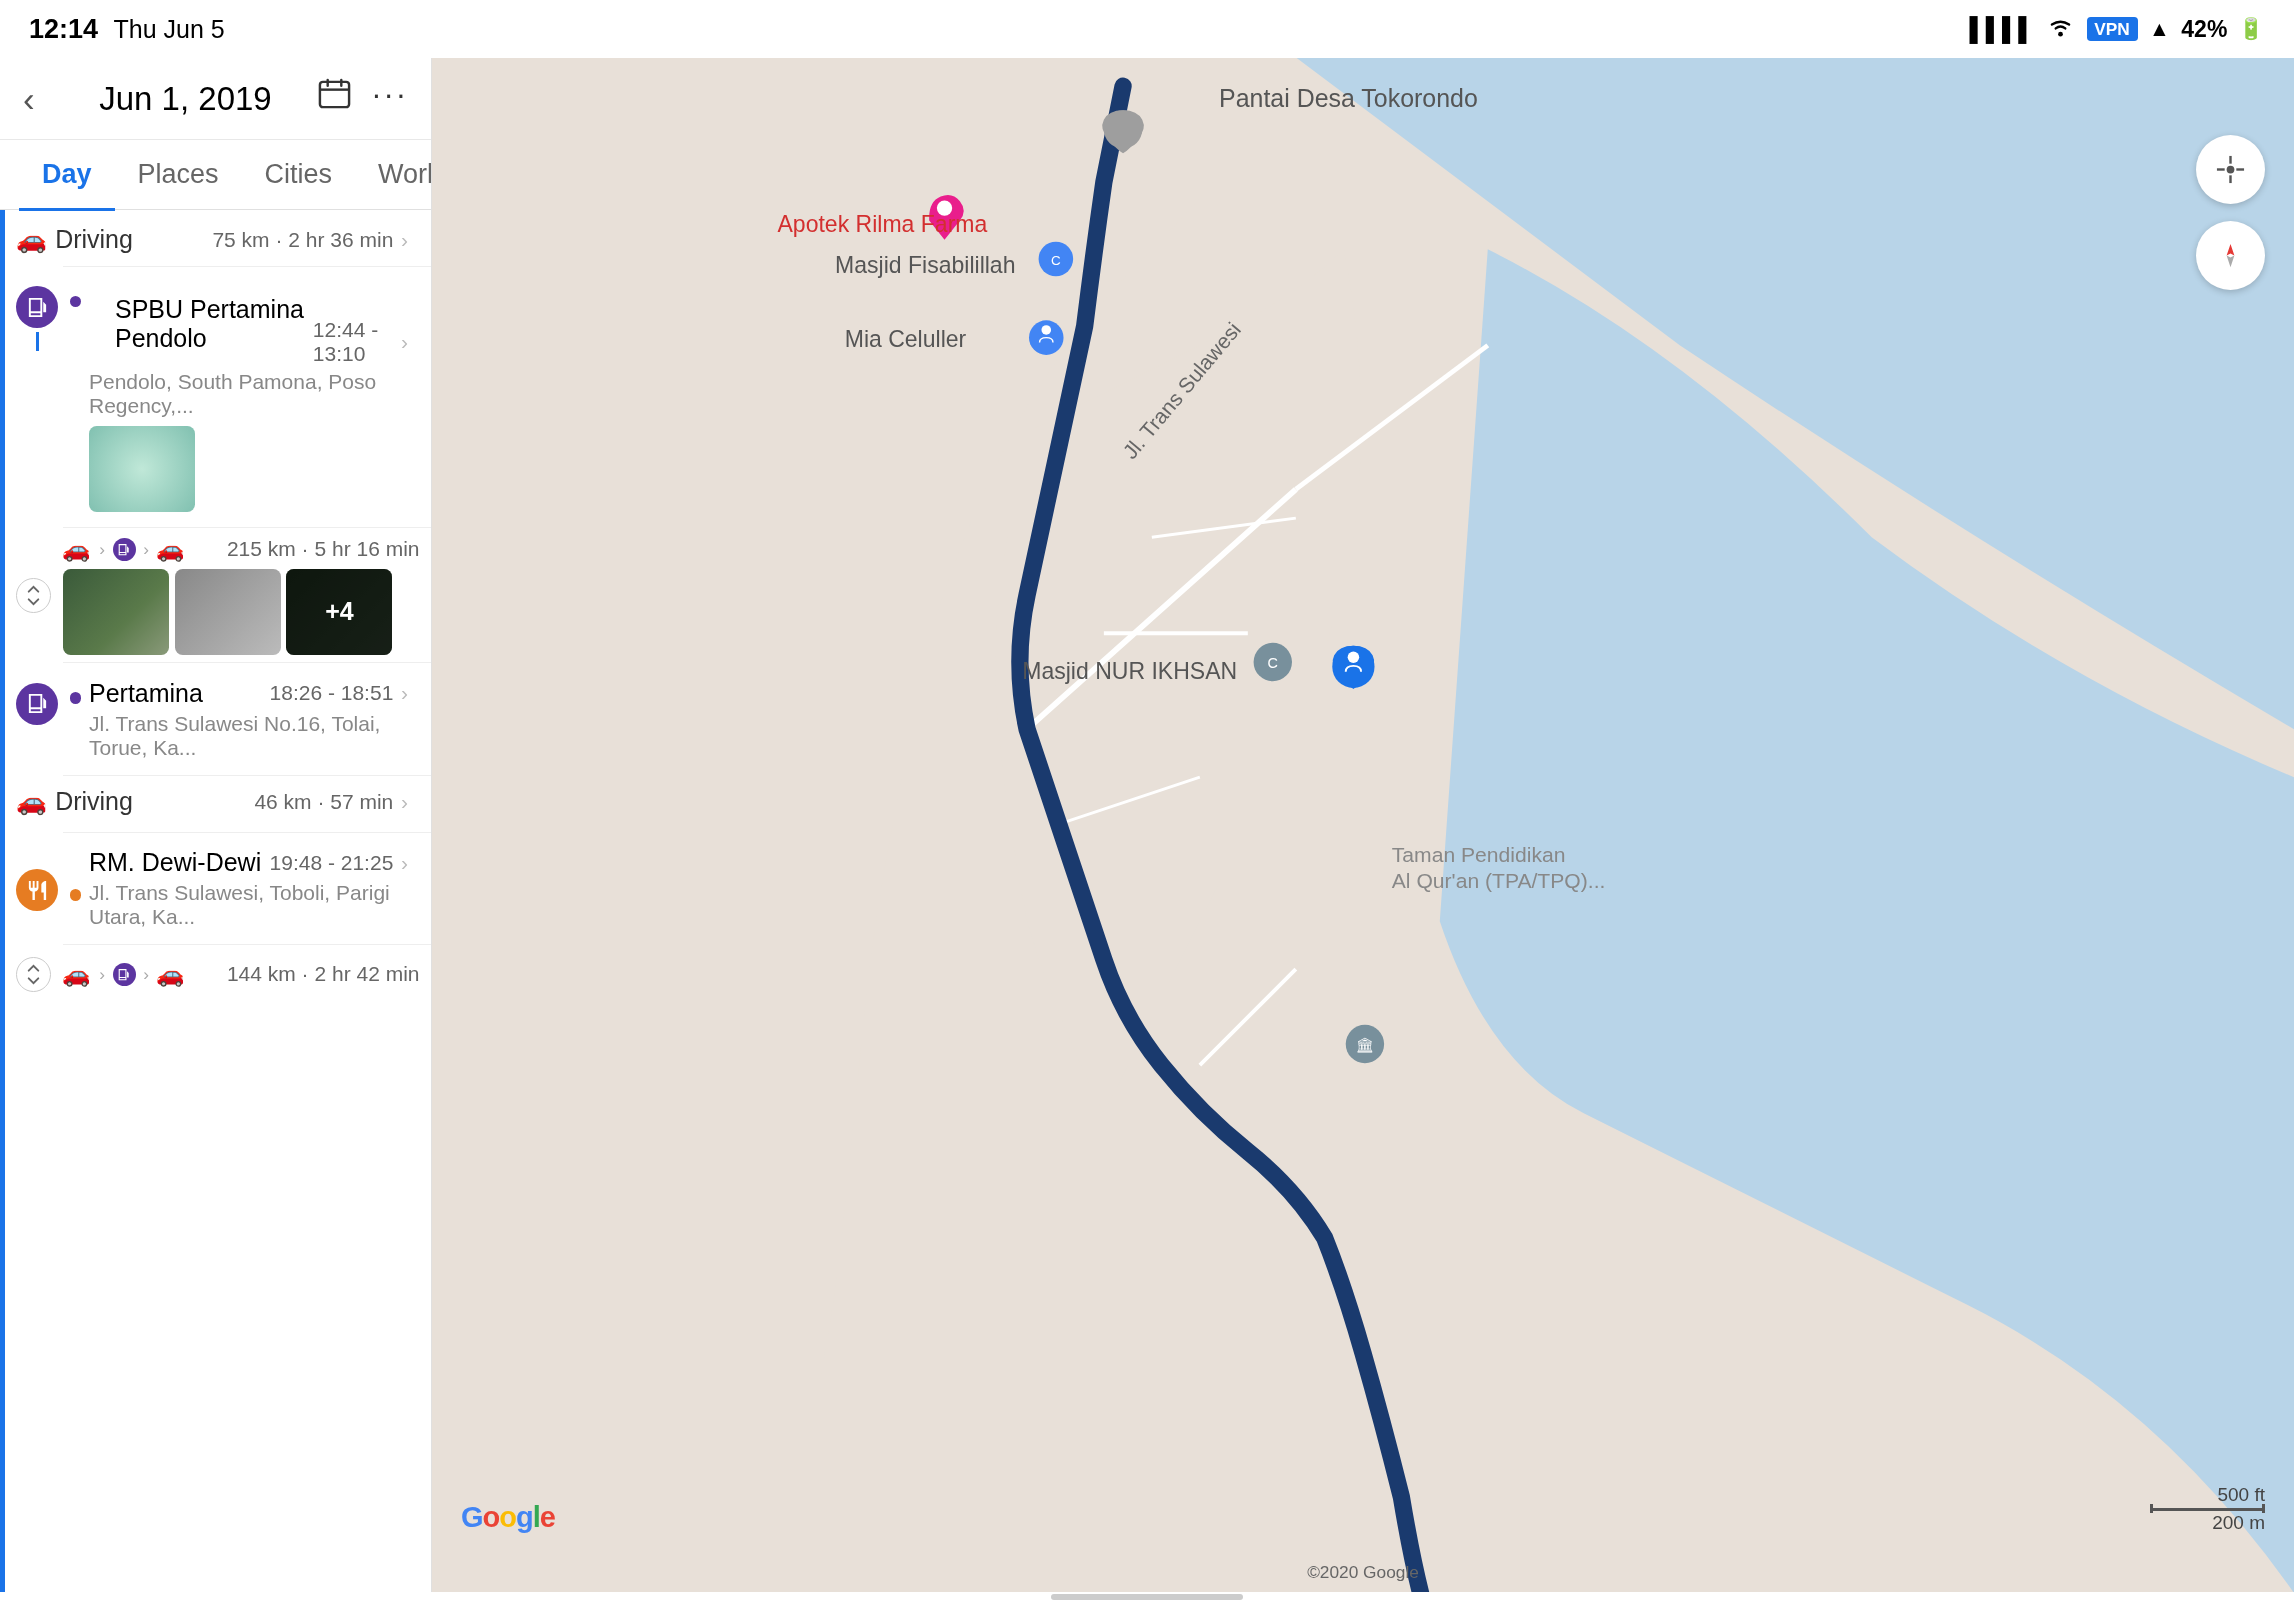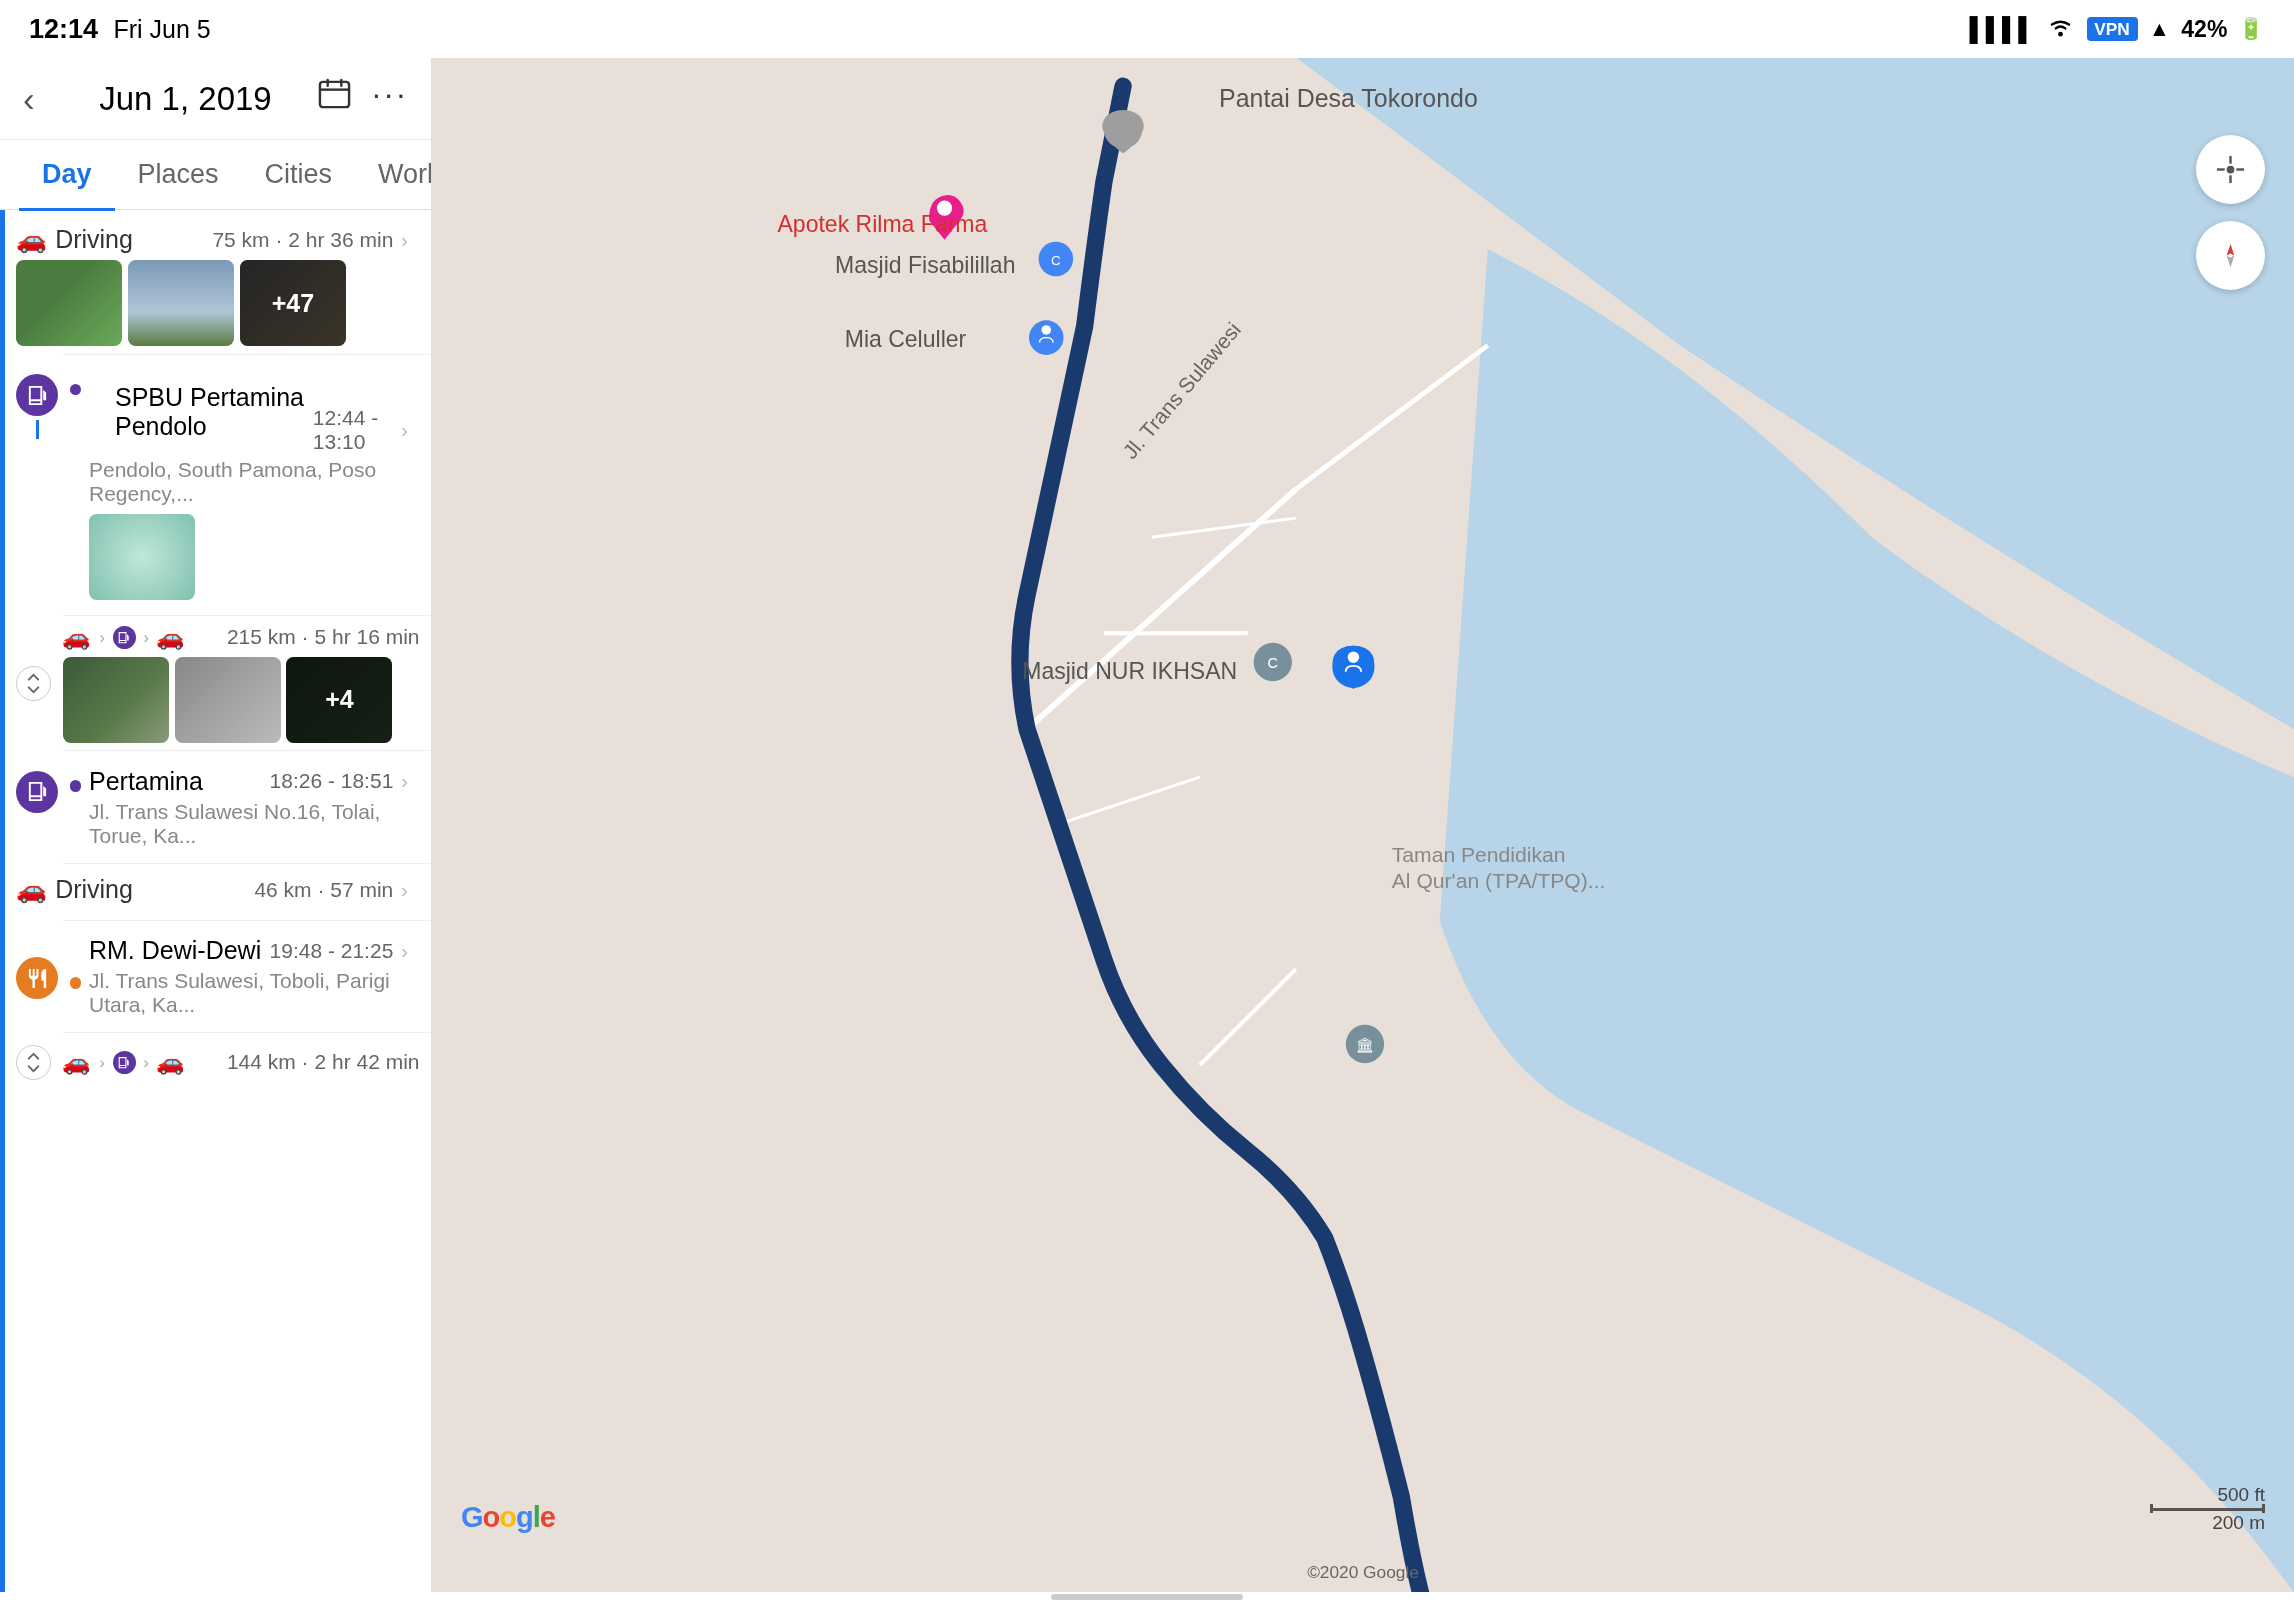--- a/index.html
+++ b/index.html
@@ -265,21 +265,21 @@
       display: flex;
       flex: 1;
       overflow: hidden;
     }
   </style>
 </head>
 <body>
 
 <div class="status-bar">
   <span>12:14</span>
-  <span style="margin-left:15.4px;font-weight:400;font-size:25px;">Fri Jun 5</span>
+  <span style="margin-left:15.4px;font-weight:400;font-size:25px;">Thu Jun 5</span>
   <div class="icons">
     <span>▌▌▌▌</span>
     <span>
       <svg width="29" height="21" viewBox="0 0 30 22">
           <path d="M15 18 Q15 18 15 18" stroke="#000" stroke-width="3" fill="none"></path>
           <path d="M10 13 Q15 9 20 13" stroke="#000" stroke-width="2.5" fill="none" stroke-linecap="round"></path>
           <path d="M6 9 Q15 3 24 9" stroke="#000" stroke-width="2.5" fill="none" stroke-linecap="round"></path>
           <circle cx="15" cy="19" r="2.5" fill="#000"></circle>
         </svg>
     </span>
@@ -326,27 +326,20 @@
             <div class="timeline-row-header">
               <div class="driving-icon-row">
                 <span style="font-size:25px;">🚗</span>
                 <span style="font-size:25px;color:#333;">Driving</span>
               </div>
               <div style="display:flex;align-items:center;gap:7.7px;">
                 <span style="font-size:21px;color:#666;">75 km · 2 hr 36 min</span>
                 <span style="font-size:21px;color:#bbb;">›</span>
               </div>
             </div>
-            <div class="photo-strip">
-              <div class="photo-thumb photo-green"></div>
-              <div class="photo-thumb photo-sky"></div>
-              <div class="photo-thumb photo-dark">
-                <div class="overlay">+47</div>
-              </div>
-            </div>
           </div>
         </div>
 
         <div class="segment-divider"></div>
 
         <div class="timeline-item" style="padding: 15.4px 11.5px; align-items: flex-start;">
           <div style="display:flex;align-items:center;margin-right:11.5px;flex-direction:column;align-items:center;gap:3.8px;">
             <div class="timeline-icon purple">
               <svg width="23" height="23" viewBox="0 0 24 24" fill="white">
                   <path d="M5 4h10v12H5V4zm0 14h10v2H5v-2zM3 2v20h14V2H3zm15 4l3 3v8h-3V6z"></path>

